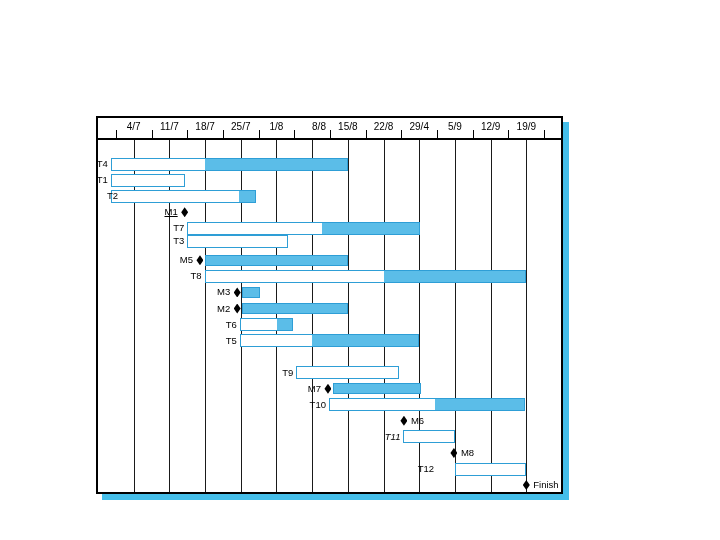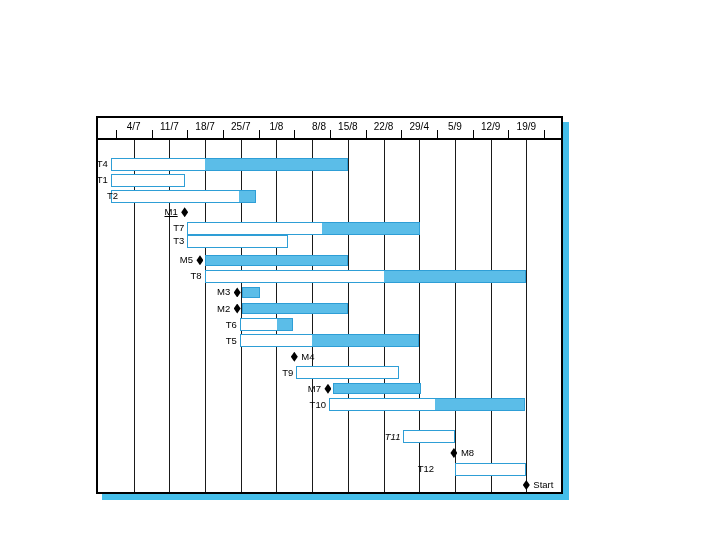--- a/index.html
+++ b/index.html
@@ -126,50 +126,50 @@
             <div class="bar-fill" style="left: 70.4762%; background: rgb(91, 189, 232);"></div>
           </div>
           <div class="row-label" style="left: 138.756px; transform: translateX(-100%);">T6</div>
         </div>
         <div class="gantt-row" style="top: 192.6px;">
           <div class="task-bar" style="left: 141.756px; width: 179.489px; border: 1px solid rgb(46, 158, 214); top: 1.5px;">
             <div class="bar-fill" style="left: 40.3409%; background: rgb(91, 189, 232);"></div>
           </div>
           <div class="row-label" style="left: 138.756px; transform: translateX(-100%);">T5</div>
         </div>
-        <div class="gantt-row" style="top: 208.65px;">
-          <div class="milestone-icon" style="left: 192.816px; top: 3px; background: rgb(0, 0, 0);"></div>
-          <div class="row-label" style="left: 203.316px;">M4</div>
-        </div>
         <div class="gantt-row" style="top: 224.7px;">
           <div class="task-bar" style="left: 198.356px; width: 102.492px; border: 1px solid rgb(46, 158, 214); top: 1.5px;"></div>
           <div class="row-label" style="left: 195.356px; transform: translateX(-100%);">T9</div>
         </div>
         <div class="gantt-row" style="top: 240.75px;">
           <div class="milestone-icon" style="left: 226.47px; top: 3px; background: rgb(0, 0, 0);"></div>
           <div class="solid-bar" style="left: 235.069px; width: 88.2148px; border: 1px solid rgb(46, 158, 214); top: 2.5px; background: rgb(91, 189, 232);"></div>
           <div class="row-label" style="left: 222.97px; transform: translateX(-100%); text-align: right;">M7</div>
         </div>
         <div class="gantt-row" style="top: 256.8px;">
           <div class="task-bar" style="left: 230.99px; width: 196.316px; border: 1px solid rgb(46, 158, 214); top: 1.5px;">
             <div class="bar-fill" style="left: 54.026%; background: rgb(91, 189, 232);"></div>
           </div>
           <div class="row-label" style="left: 227.99px; transform: translateX(-100%);">T10</div>
         </div>
+        <div class="gantt-row" style="top: 272.85px;">
+          <div class="milestone-icon" style="left: 302.447px; top: 3px; background: rgb(0, 0, 0);"></div>
+          <div class="row-label" style="left: 312.947px;">M6</div>
+        </div>
         <div class="gantt-row" style="top: 288.9px;">
           <div class="task-bar" style="left: 305.437px; width: 51.5011px; border: 1px solid rgb(46, 158, 214); top: 1.5px;"></div>
           <div class="row-label" style="left: 302.437px; transform: translateX(-100%); font-style: italic;">T11</div>
         </div>
         <div class="gantt-row" style="top: 304.95px;">
           <div class="milestone-icon" style="left: 352.419px; top: 3px; background: rgb(0, 0, 0);"></div>
           <div class="row-label" style="left: 362.919px;">M8</div>
         </div>
         <div class="gantt-row" style="top: 321px;">
           <div class="task-bar" style="left: 356.938px; width: 71.3877px; border: 1px solid rgb(46, 158, 214); top: 1.5px;"></div>
           <div class="row-label" style="left: 336px; transform: translateX(-100%);">T12</div>
         </div>
         <div class="gantt-row" style="top: 337.05px;">
           <div class="milestone-icon" style="left: 424.826px; top: 3px; background: rgb(0, 0, 0);"></div>
-          <div class="row-label" style="left: 435.326px;">Start</div>
+          <div class="row-label" style="left: 435.326px;">Finish</div>
         </div>
       </div>
   </div>
 </div>
 
 </body></html>

